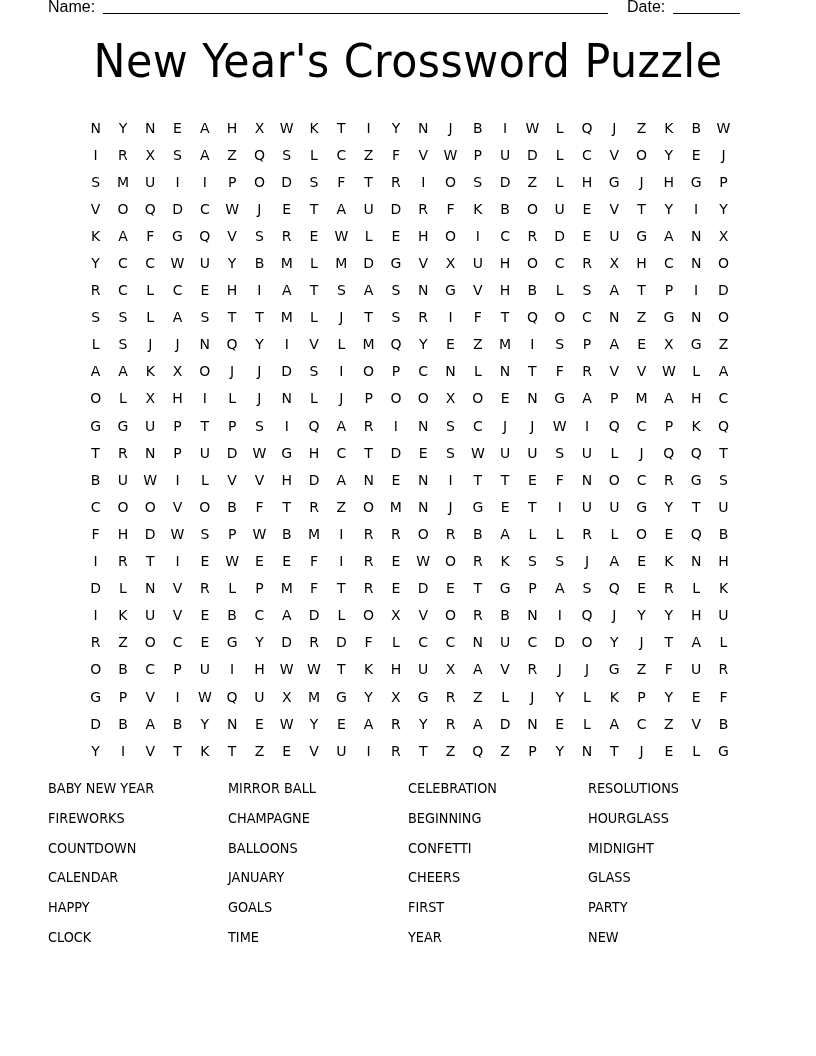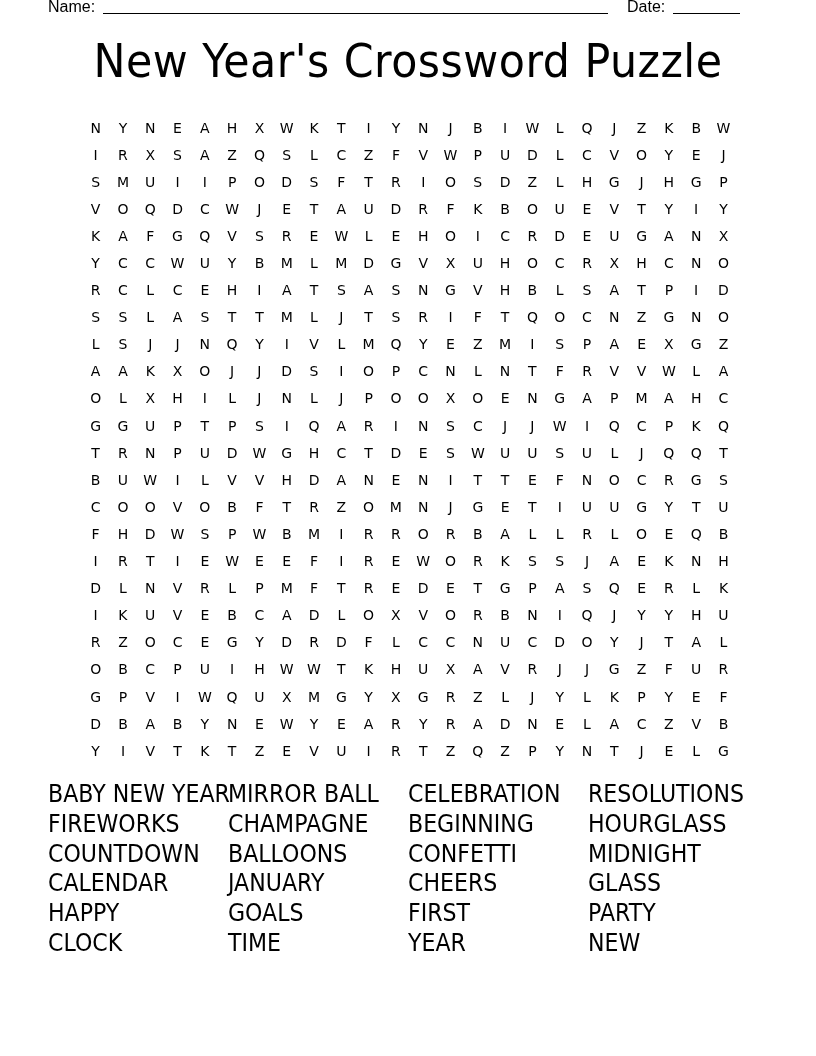--- a/index.html
+++ b/index.html
@@ -19,21 +19,21 @@
   }
   .grid {
     position: absolute; top: 114px; left: 82px;
     display: grid; grid-template-columns: repeat(24, 27.3px); grid-auto-rows: 27.1px;
     font-family: "DejaVu Sans", sans-serif; font-size: 14px;
   }
   .cell { display: flex; align-items: center; justify-content: center; cursor: pointer; }
   .words {
     position: absolute; top: 780px; left: 48px;
     display: grid; grid-template-columns: 180px 180px 180px 180px; grid-auto-rows: 29.8px;
-    font-family: "DejaVu Sans", sans-serif; font-size: 24px; grid-auto-flow: row;
+    font-family: "DejaVu Sans", sans-serif; font-size: 14px; grid-auto-flow: row;
   }
   .word { white-space: nowrap; transform: scaleX(0.92); transform-origin: left center; }
 </style>
 </head>
 <body>
 
 <div class="header-line">
   <span class="name-label">Name:</span>
   <span class="name-blank"></span>
   <span class="date-label">Date:</span>

